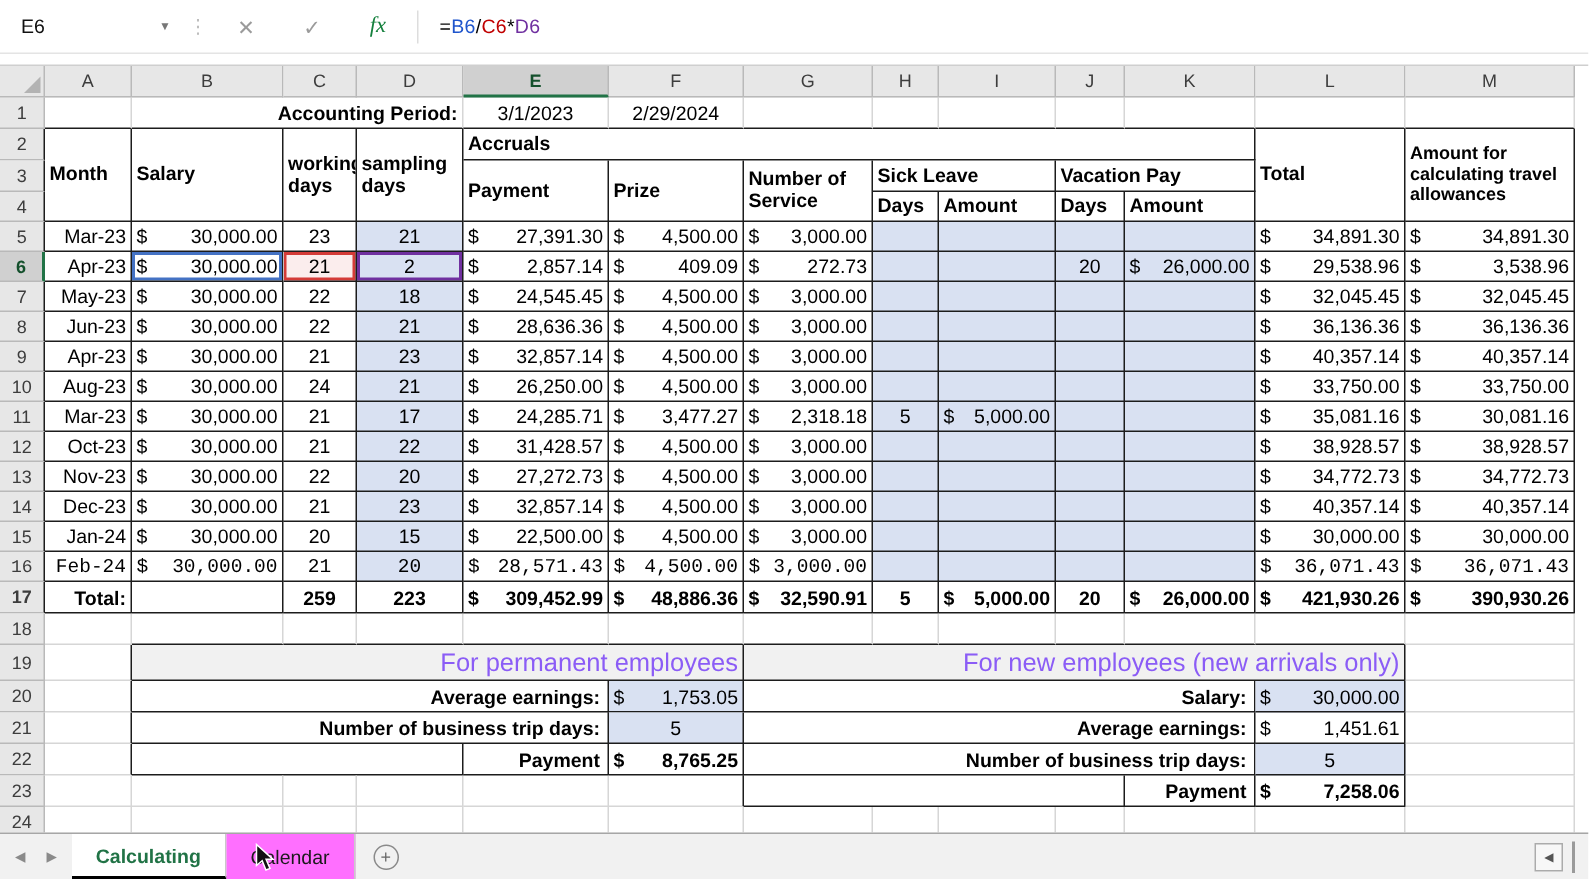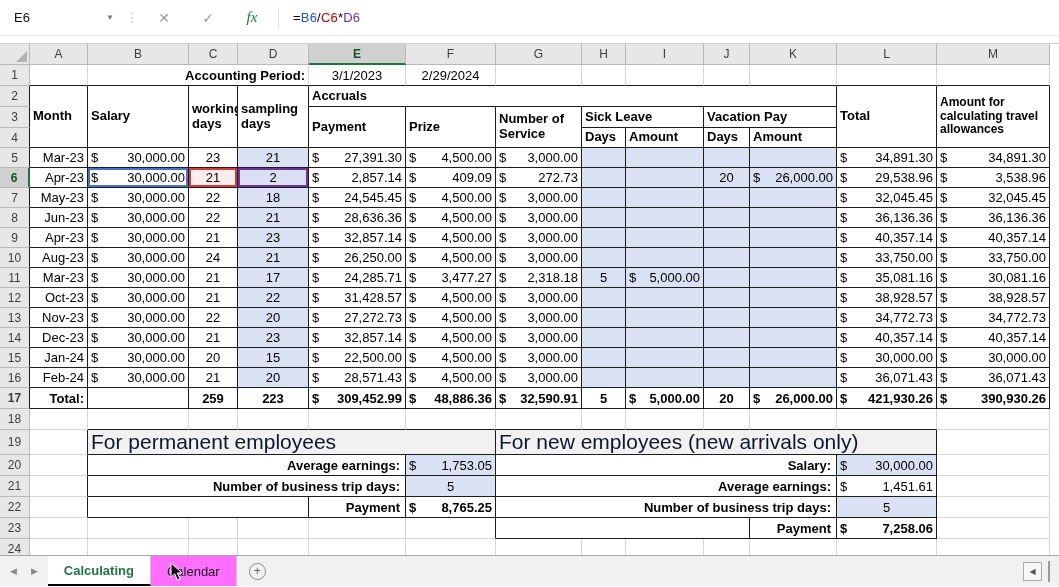--- a/index.html
+++ b/index.html
@@ -32,21 +32,21 @@
 .wrap{white-space:normal}
 .sm{font-size:12px}
 .blue{background:#D9E1F2}
 .acct{text-align:right}
 .acct .cur{float:left}
 .num{text-align:center}
 .month{text-align:right}
 .total-row td{font-weight:bold}
 .lbl-right{text-align:right;font-weight:bold}
 .ctr{text-align:center}
-.box-title{background:#F1F1F1;font-size:21px;text-align:left;color:#0f172a}
+.box-title{background:#F1F1F1;font-size:17px;text-align:right;color:#8b5cf6}
 .box-label{text-align:right;font-weight:bold;padding-right:5px}
 .bold{font-weight:bold}
 .ref-blue{box-shadow:inset 0 0 0 2px #4472C4}
 .ref-red{box-shadow:inset 0 0 0 2px #D43B38;background:#FBEDED}
 .ref-purple{box-shadow:inset 0 0 0 2px #7030A0}
 
 .tab-bar{height:31px;min-height:31px;background:#F1F1F1;border-top:1px solid #a6a6a6;display:flex;align-items:stretch;position:relative}
 .tab-nav{display:flex;align-items:center;color:#8a8a8a;font-size:9px;padding:0 10px;gap:14px}
 .tab{display:flex;align-items:center;padding:0 16px;font-size:13px;border-right:1px solid #c9c9c9;cursor:default}
 .tab-active{background:#fff;color:#217346;font-weight:bold;border-bottom:2px solid #000000}
@@ -326,21 +326,21 @@
             <td class="bk acct"><span class="cur">$</span><span>22,500.00</span></td>
             <td class="bk acct"><span class="cur">$</span><span>4,500.00</span></td>
             <td class="bk acct"><span class="cur">$</span><span>3,000.00</span></td>
             <td class="bk num blue"></td>
             <td class="bk acct blue"></td>
             <td class="bk num blue"></td>
             <td class="bk acct blue"></td>
             <td class="bk acct"><span class="cur">$</span><span>30,000.00</span></td>
             <td class="bk acct"><span class="cur">$</span><span>30,000.00</span></td>
           </tr>
-          <tr style="height: 20px;">
+          <tr style="height: 20px; font-family: Liberation Mono, monospace;">
             <td class="rh rh-dark">16</td>
             <td class="bk month">Feb-24</td>
             <td class="bk acct"><span class="cur">$</span><span>30,000.00</span></td>
             <td class="bk num">21</td>
             <td class="bk num blue">20</td>
             <td class="bk acct"><span class="cur">$</span><span>28,571.43</span></td>
             <td class="bk acct"><span class="cur">$</span><span>4,500.00</span></td>
             <td class="bk acct"><span class="cur">$</span><span>3,000.00</span></td>
             <td class="bk num blue"></td>
             <td class="bk acct blue"></td>

